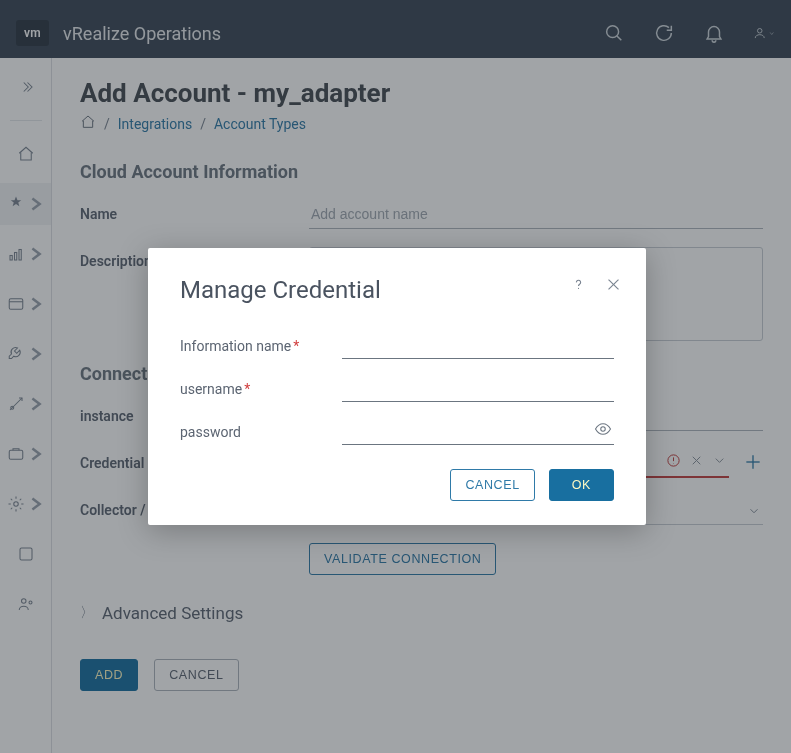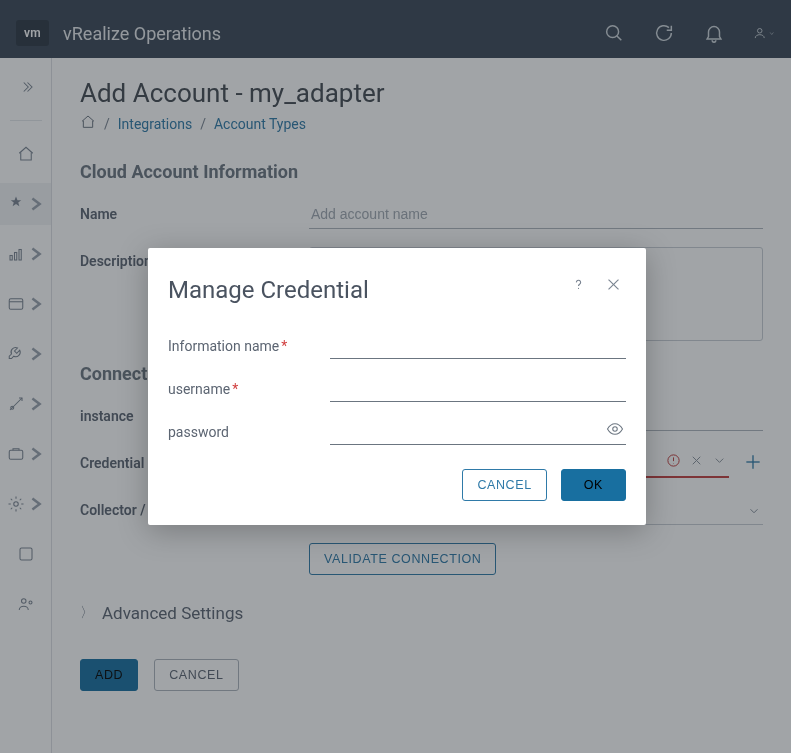--- a/index.html
+++ b/index.html
@@ -96,21 +96,21 @@
     top: 58px;
     bottom: 0;
     padding: 20px 28px;
     background: #fff;
     overflow: hidden;
   }
 
   .page-title {
     font-size: 26px;
     color: #444a52;
-    font-weight: 400;
+    font-weight: 700;
     margin-bottom: 6px;
   }
   .breadcrumb {
     display: flex;
     align-items: center;
     gap: 8px;
     font-size: 14px;
     color: #2f7aa8;
     margin-bottom: 28px;
   }
@@ -197,21 +197,21 @@
     color: #2f7aa8;
     background: #fff;
     font-size: 12.5px;
     letter-spacing: 0.6px;
     padding: 8px 14px;
     border-radius: 3px;
     cursor: pointer;
   }
   .btn.primary {
     background: #186fa0;
-    color: #000000;
+    color: #fef9c3;
     border-color: #186fa0;
   }
   .btn.muted {
     border-color: #adb4bc;
     color: #5c6572;
   }
 
   .advanced {
     display: flex;
     align-items: center;
@@ -236,21 +236,21 @@
   
   .modal {
     position: absolute;
     z-index: 60;
     left: 148px;
     top: 248px;
     width: 498px;
     background: #fff;
     border-radius: 2px;
     box-shadow: 0 6px 30px rgba(0,0,0,0.25);
-    padding: 28px 20px 24px;
+    padding: 28px 32px 24px;
   }
   .modal-title {
     font-size: 24px;
     color: #4a5360;
     font-weight: 400;
   }
   .modal-top-icons {
     position: absolute;
     right: 24px;
     top: 28px;

